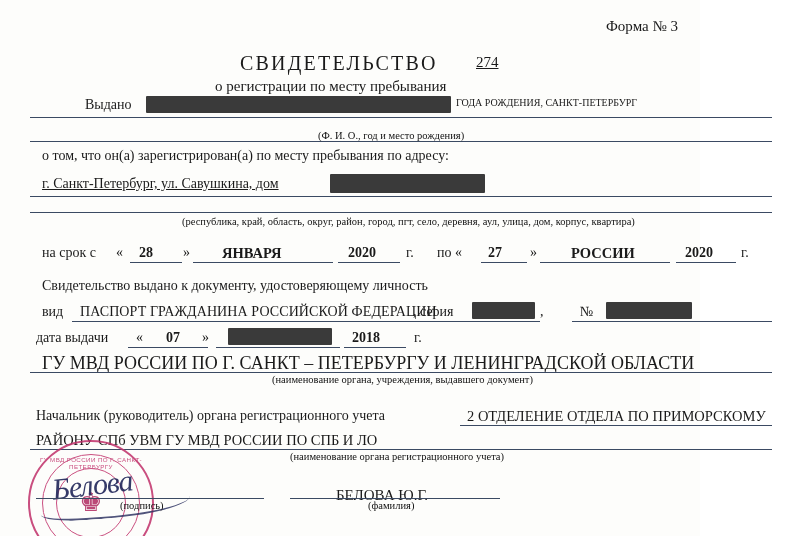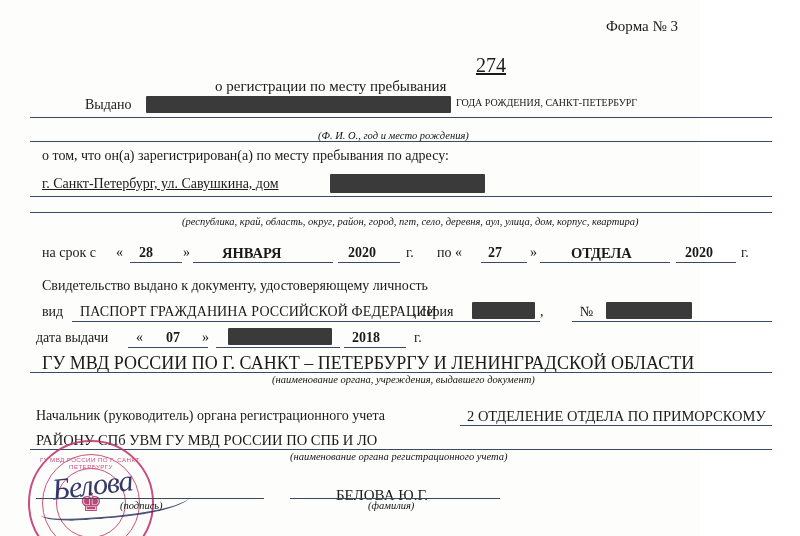--- a/index.html
+++ b/index.html
@@ -33,21 +33,21 @@
     top: 52px;
     left: 240px;
     font-size: 20px;
     letter-spacing: 2.2px;
     font-family: "Liberation Serif", serif;
   }
   .doc-number {
     position: absolute;
     top: 54px;
     left: 476px;
-    font-size: 20px;
+    font-size: 15px;
     text-decoration: underline;
   }
   .subtitle {
     position: absolute;
     top: 78px;
     left: 215px;
     font-size: 15px;
   }
 
   .line {
@@ -58,21 +58,20 @@
   .txt {
     position: absolute;
     font-size: 14px;
     white-space: nowrap;
   }
   .small {
     position: absolute;
     font-size: 10.5px;
     white-space: nowrap;
     color: #111;
-    font-style: italic;
   }
   .redact {
     position: absolute;
     background: #3a3a3a;
     border-radius: 1px;
   }
 
   
   .stamp {
     position: absolute;
@@ -145,20 +144,21 @@
     opacity: 0.8;
   }
 </style>
 </head>
 <body>
 
 <div class="page">
 
   <div class="form-no">Форма № 3</div>
 
+  <div class="title">СВИДЕТЕЛЬСТВО</div>
   <div class="doc-number">274</div>
   <div class="subtitle">о регистрации по месту пребывания</div>
 
   <div class="txt" style="top:97px; left:85px;">Выдано</div>
   <div class="redact" style="left:146px; top:96px; width:305px; height:17px;"></div>
   <div class="txt" style="top:97px; left:456px; font-size:10px;">ГОДА РОЖДЕНИЯ, САНКТ-ПЕТЕРБУРГ</div>
   <div class="line" style="left:30px; top:117px; width:742px;"></div>
 
   <div class="line" style="left:30px; top:141px; width:742px;"></div>
   <div class="small" style="top:130px; left:318px;">(Ф. И. О., год и место рождения)</div>
@@ -174,21 +174,21 @@
   <div class="txt" style="top:245px; left:42px;">на срок с</div>
   <div class="txt" style="top:245px; left:116px;">«</div>
   <div class="txt" style="top:245px; left:139px; font-weight:bold;text-align:center;">28</div>
   <div class="txt" style="top:245px; left:183px;">»</div>
   <div class="txt" style="top:245px; left:222px; font-weight:bold; font-size:14.5px;">ЯНВАРЯ</div>
   <div class="txt" style="top:245px; left:348px; font-weight:bold;">2020</div>
   <div class="txt" style="top:245px; left:406px;">г.</div>
   <div class="txt" style="top:245px; left:437px;">по «</div>
   <div class="txt" style="top:245px; left:488px; font-weight:bold;">27</div>
   <div class="txt" style="top:245px; left:530px;">»</div>
-  <div class="txt" style="top:245px; left:571px; font-weight:bold; font-size:14.5px;">ОТДЕЛА</div>
+  <div class="txt" style="top:245px; left:571px; font-weight:bold; font-size:14.5px;">РОССИИ</div>
   <div class="txt" style="top:245px; left:685px; font-weight:bold;">2020</div>
   <div class="txt" style="top:245px; left:741px;">г.</div>
 
   <div class="line" style="left:130px; top:262px; width:52px;"></div>
   <div class="line" style="left:193px; top:262px; width:140px;"></div>
   <div class="line" style="left:338px; top:262px; width:62px;"></div>
   <div class="line" style="left:481px; top:262px; width:46px;"></div>
   <div class="line" style="left:540px; top:262px; width:130px;"></div>
   <div class="line" style="left:676px; top:262px; width:60px;"></div>
 

